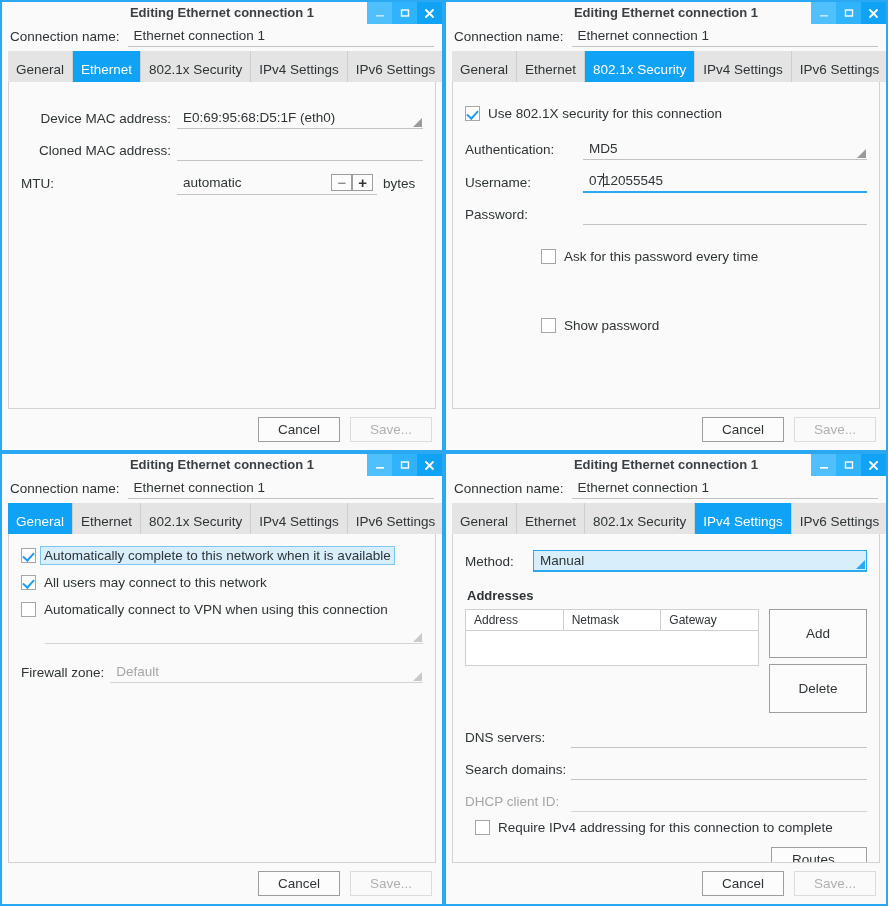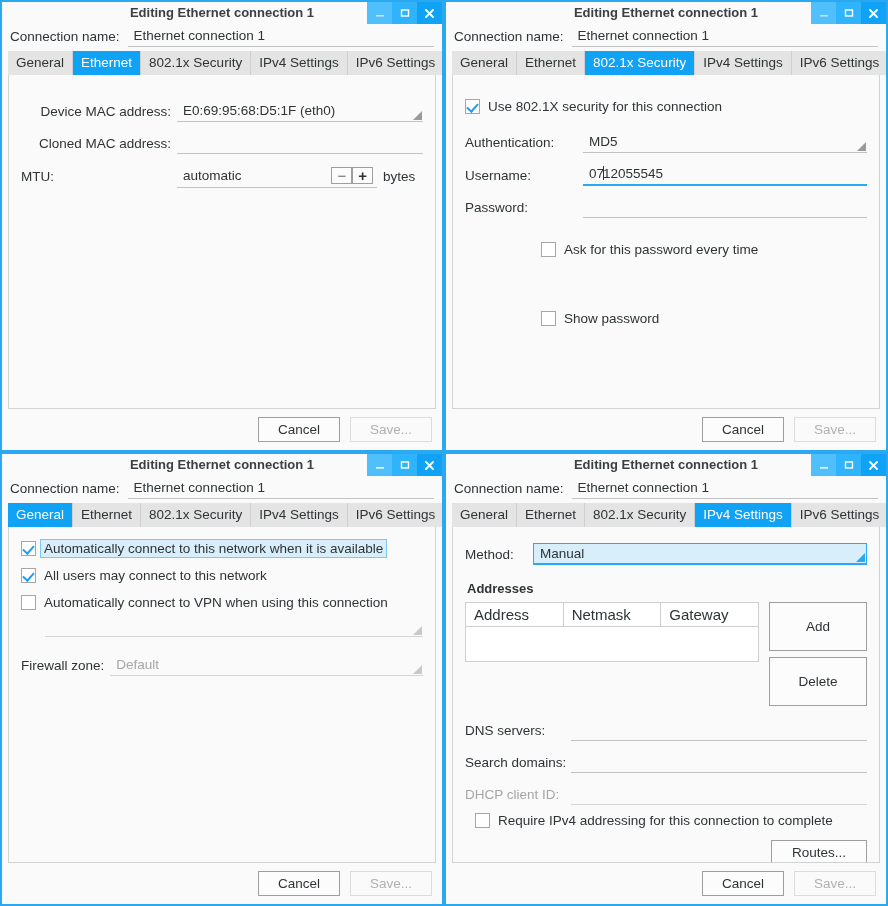--- a/index.html
+++ b/index.html
@@ -92,21 +92,21 @@
     flex-direction: column;
     padding: 0 6px 0 6px;
     min-height: 0;
   }
   .tabs {
     display: flex;
     background: #e4e4e4;
     flex: 0 0 auto;
   }
   .tab {
-    padding: 4px 8px 5px 8px;
+    padding: 11px 8px 5px 8px;
     font-size: 13.5px;
     color: #2e3436;
     border-right: 1px solid #cfcfcf;
     white-space: nowrap;
     background: #e4e4e4;
   }
   .tab:last-child { border-right: none; }
   .tab.active {
     background: #0fa2f5;
     color: #ffffff;
@@ -259,21 +259,21 @@
   .addr-wrap { display: flex; gap: 10px; align-items: flex-start; }
   .addr-table {
     flex: 1;
     border: 1px solid #cfcfcf;
     background: #ffffff;
   }
   .addr-head { display: flex; }
   .addr-head > div {
     flex: 1;
     padding: 3px 8px;
-    font-size: 15px;
+    font-size: 12px;
     border-right: 1px solid #cfcfcf;
     border-bottom: 1px solid #cfcfcf;
     background: #ffffff;
   }
   .addr-head > div:last-child { border-right: none; }
   .addr-body { height: 34px; background: #ffffff; }
   .addr-buttons { display: flex; flex-direction: column; gap: 6px; width: 98px; }
   .addr-buttons .btn { padding: 16px 0; }
 
   .routes-row { display: flex; justify-content: flex-end; margin-top: 12px; }
@@ -469,21 +469,21 @@
       <div class="tabs">
         <div class="tab active">General</div>
         <div class="tab">Ethernet</div>
         <div class="tab">802.1x Security</div>
         <div class="tab">IPv4 Settings</div>
         <div class="tab">IPv6 Settings</div>
       </div>
       <div class="tabpage">
         <div class="chkrow" style="margin-top:4px">
           <div class="chk checked"></div>
-          <span class="chklabel sel">Automatically connect to this network when it is available</span>
+          <span class="chklabel sel">Automatically complete to this network when it is available</span>
         </div>
         <div class="chkrow">
           <div class="chk checked"></div>
           <span class="chklabel">All users may connect to this network</span>
         </div>
         <div class="chkrow" style="margin-bottom:6px">
           <div class="chk"></div>
           <span class="chklabel">Automatically connect to VPN when using this connection</span>
         </div>
         <div class="frow" style="margin-left:24px;margin-bottom:18px">

